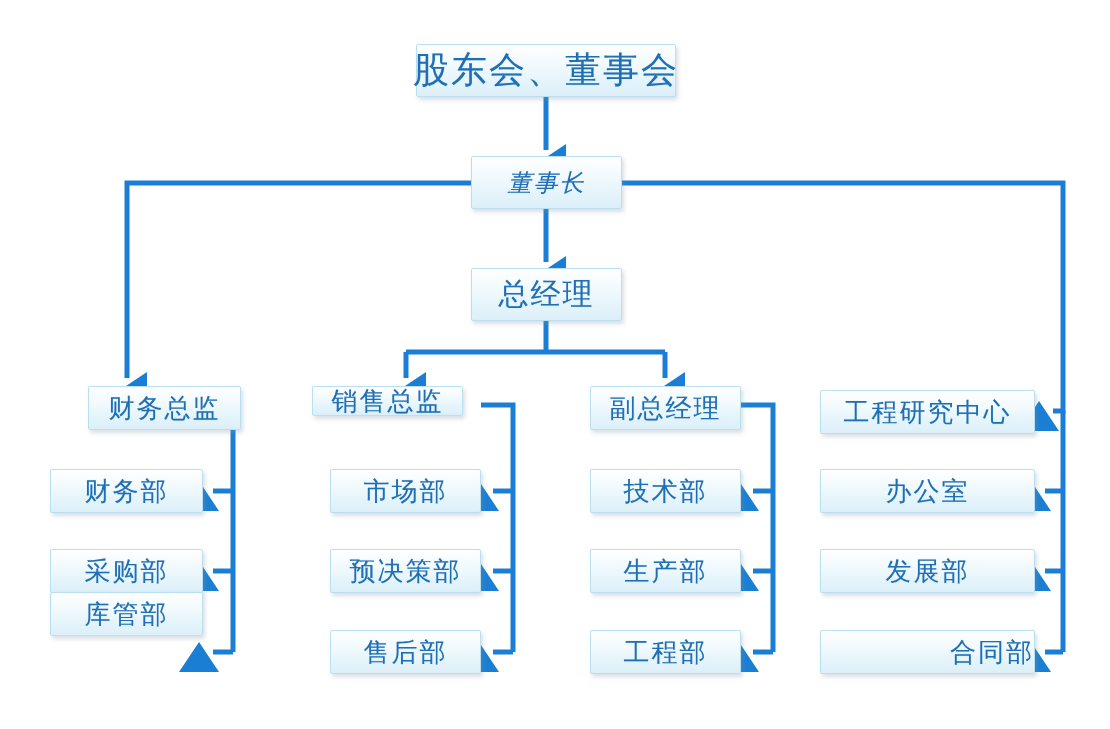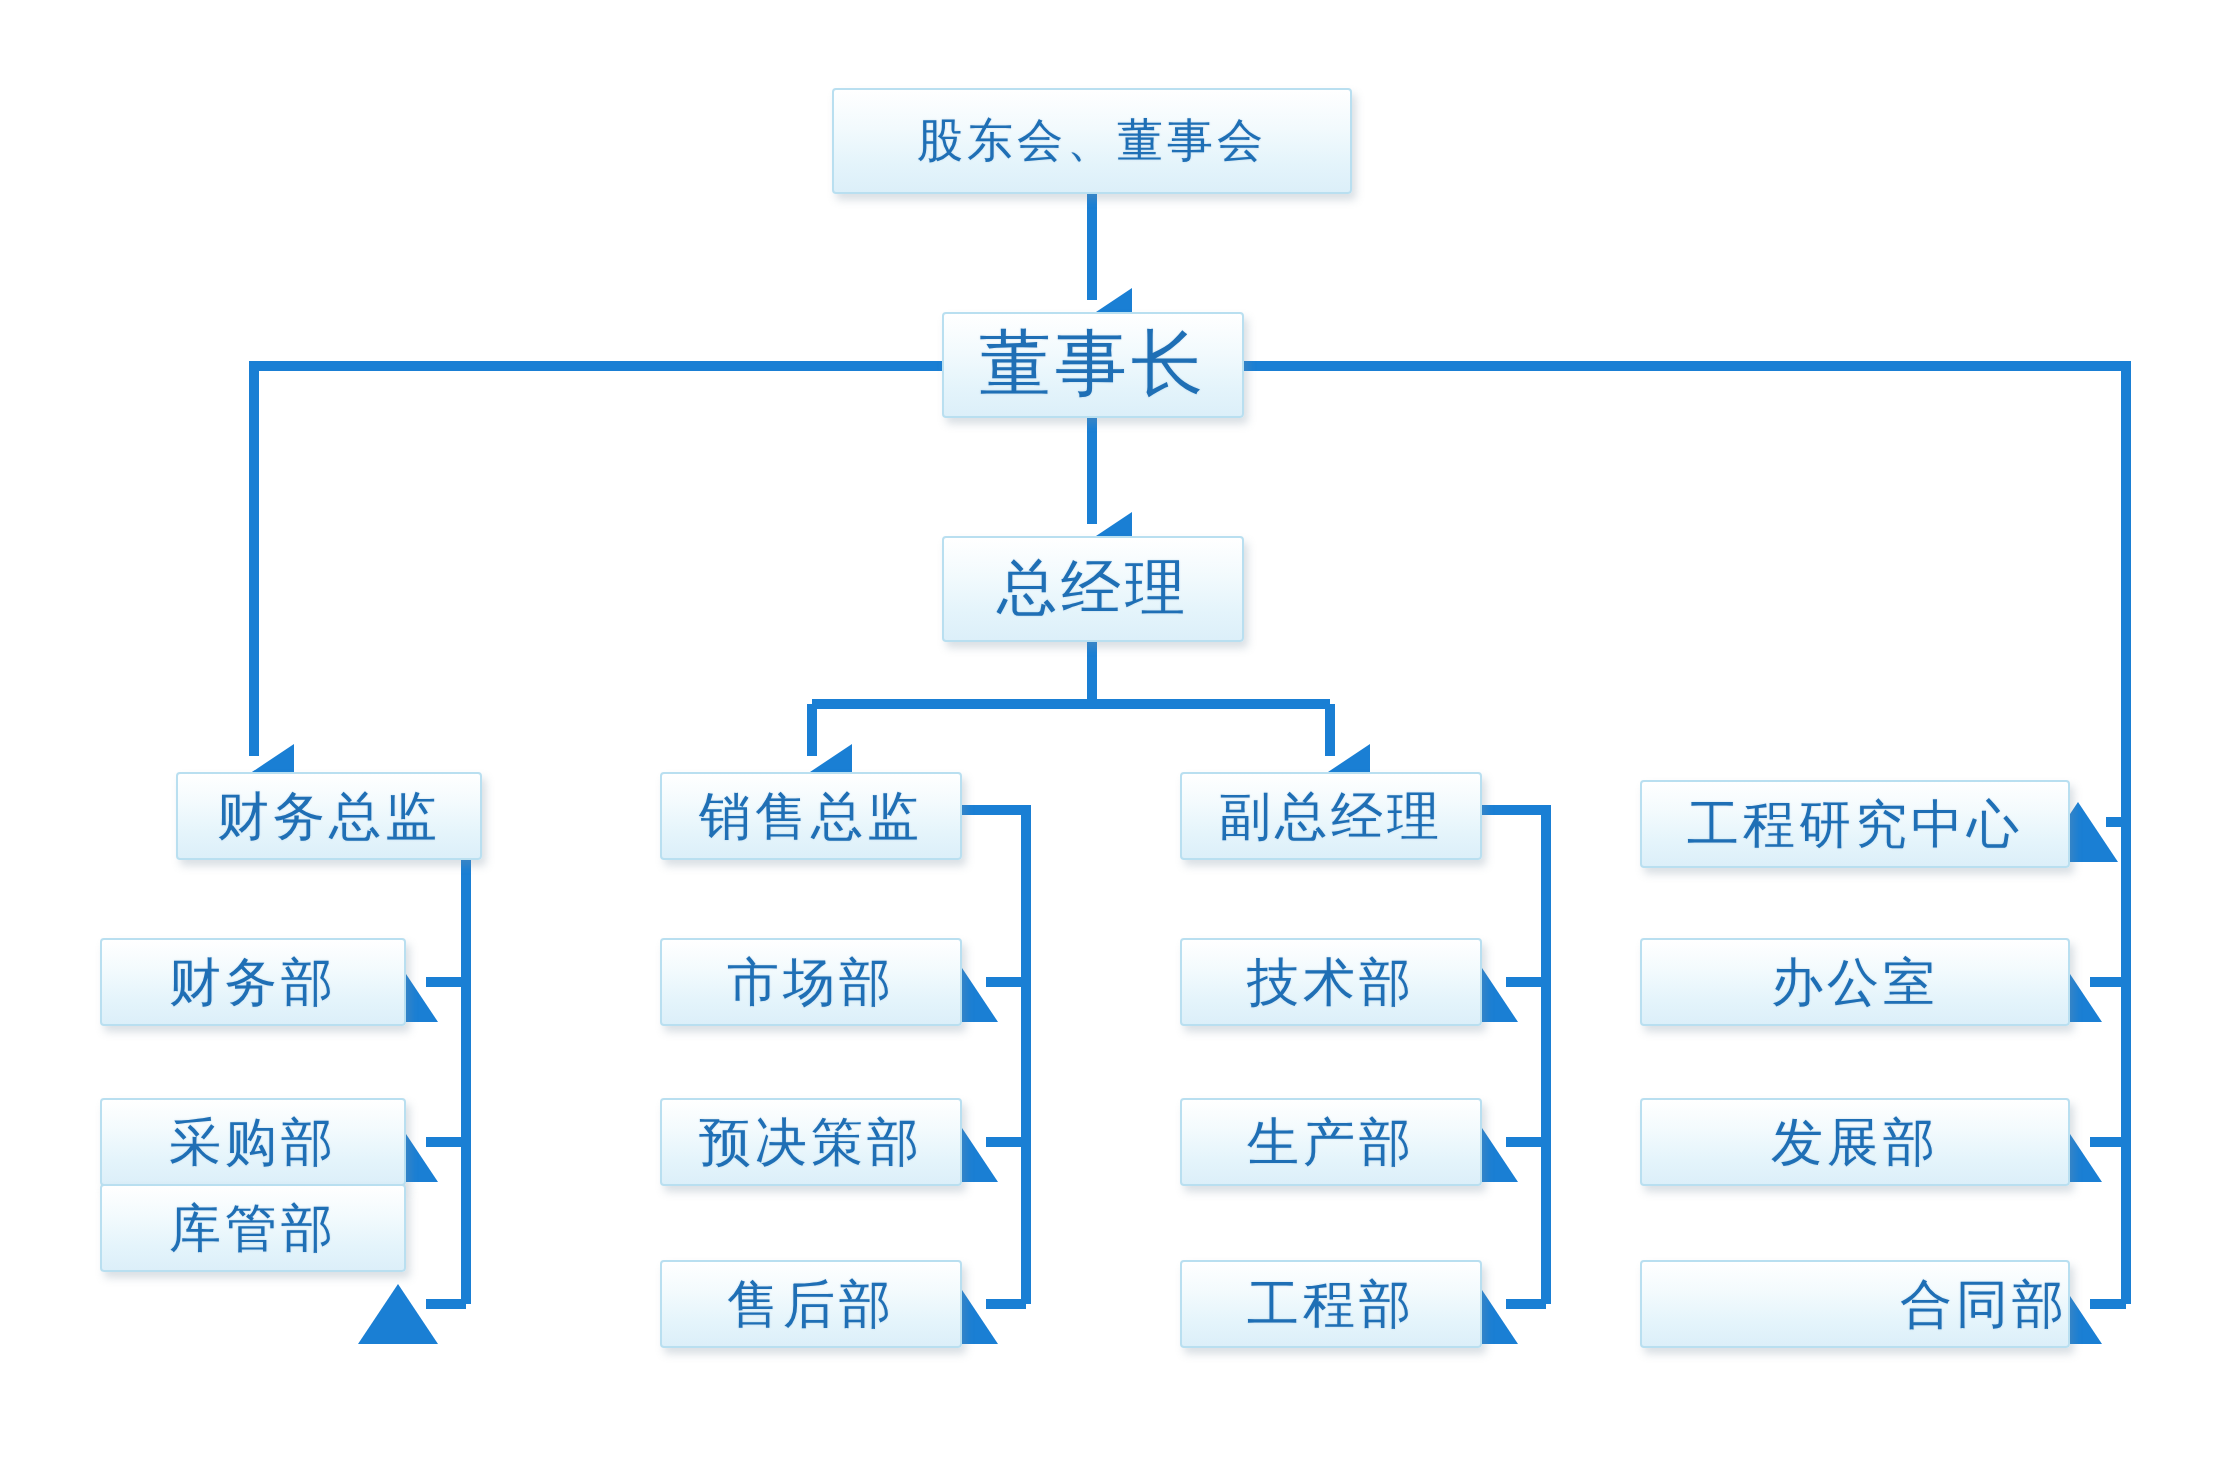--- a/index.html
+++ b/index.html
@@ -34,22 +34,22 @@
     background: linear-gradient(to bottom, #ffffff 0%, #f2fafd 38%, #e4f4fb 72%, #dceff9 100%);
     border: 1px solid #b9dff0;
     border-radius: 2px;
     color: #1f6fb5;
     letter-spacing: 2px;
     white-space: nowrap;
     box-shadow: 2px 3px 4px rgba(130, 150, 165, 0.30);
     text-shadow: 0 0 1px rgba(31,111,181,0.25);
     z-index: 2;
   }
-  .node-lvl1 { font-size: 23px; }
-  .node-lvl2 { font-size: 36px; }
+  .node-lvl1 { font-size: 36px; }
+  .node-lvl2 { font-size: 24px; font-style: italic; }
   .node-lvl3 { font-size: 30px; }
   .node-head { font-size: 26px; }
   .node-leaf { font-size: 26px; }
 </style>
 </head>
 <body>
 
 <div id="chart-root">
 
   <svg id="connector-layer" viewBox="0 0 1110 729" width="1110" height="729" xmlns="http://www.w3.org/2000/svg">
@@ -108,21 +108,21 @@
     <span>董事长</span>
   </div>
 
   <div class="node node-lvl3" style="left:471px; top:268px; width:151px; height:53px;">
     <span>总经理</span>
   </div>
 
   <div class="node node-head" style="left:50px; top:386px; width:153px; height:44px;margin-left:38px;">
     <span>财务总监</span>
   </div>
-  <div class="node node-head" style="left:330px; top:386px; width:151px; height:44px;">
+  <div class="node node-head" style="left:312px; top:386px; width:151px; height:30px;">
     <span>销售总监</span>
   </div>
   <div class="node node-head" style="left:590px; top:386px; width:151px; height:44px;">
     <span>副总经理</span>
   </div>
   <div class="node node-head" style="left:820px; top:390px; width:215px; height:44px;">
     <span>工程研究中心</span>
   </div>
 
   <div class="node node-leaf" style="left:50px; top:469px; width:153px; height:44px;">

